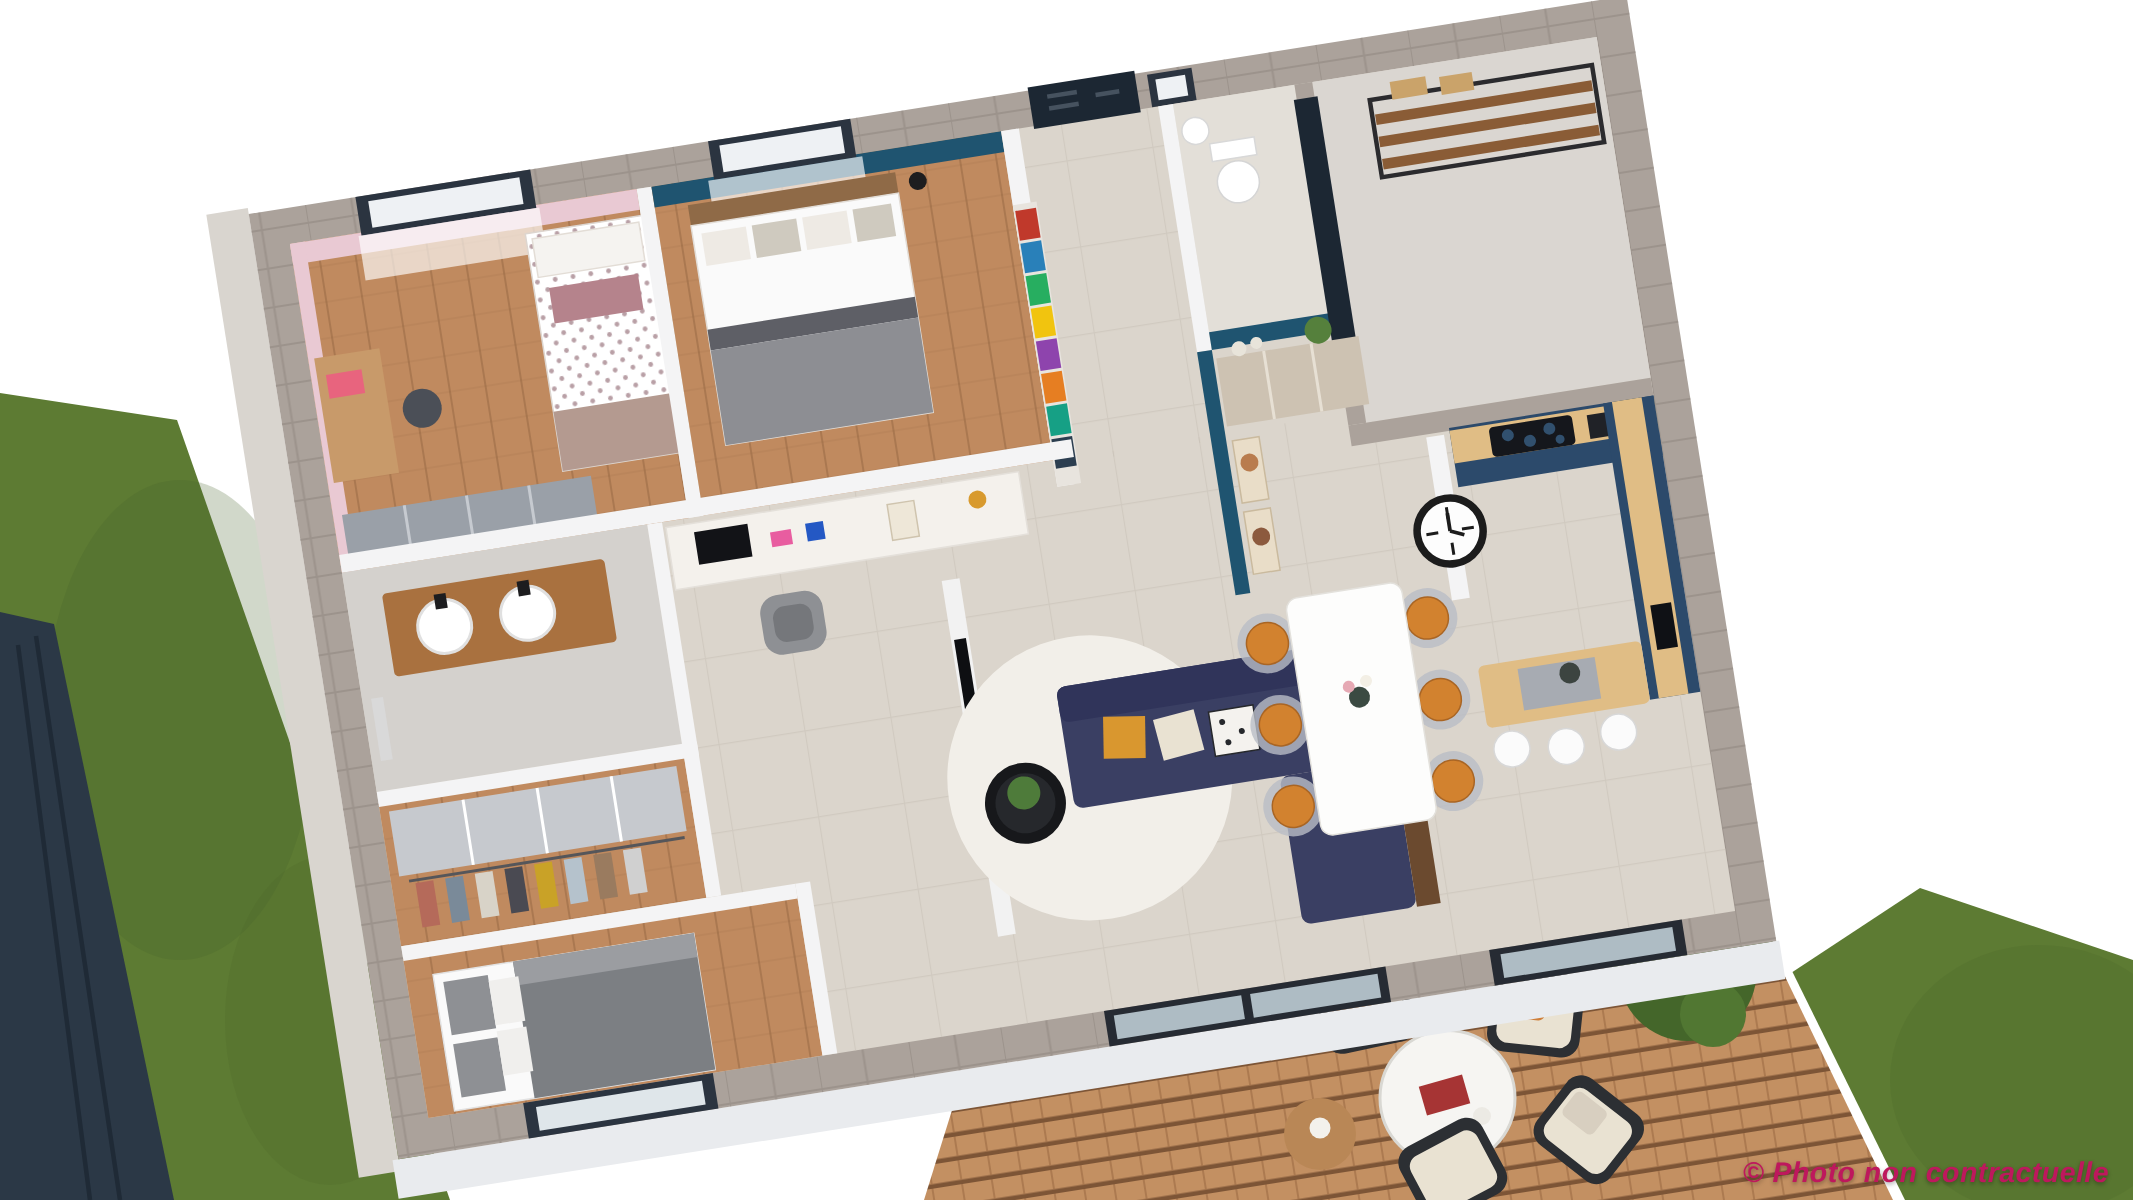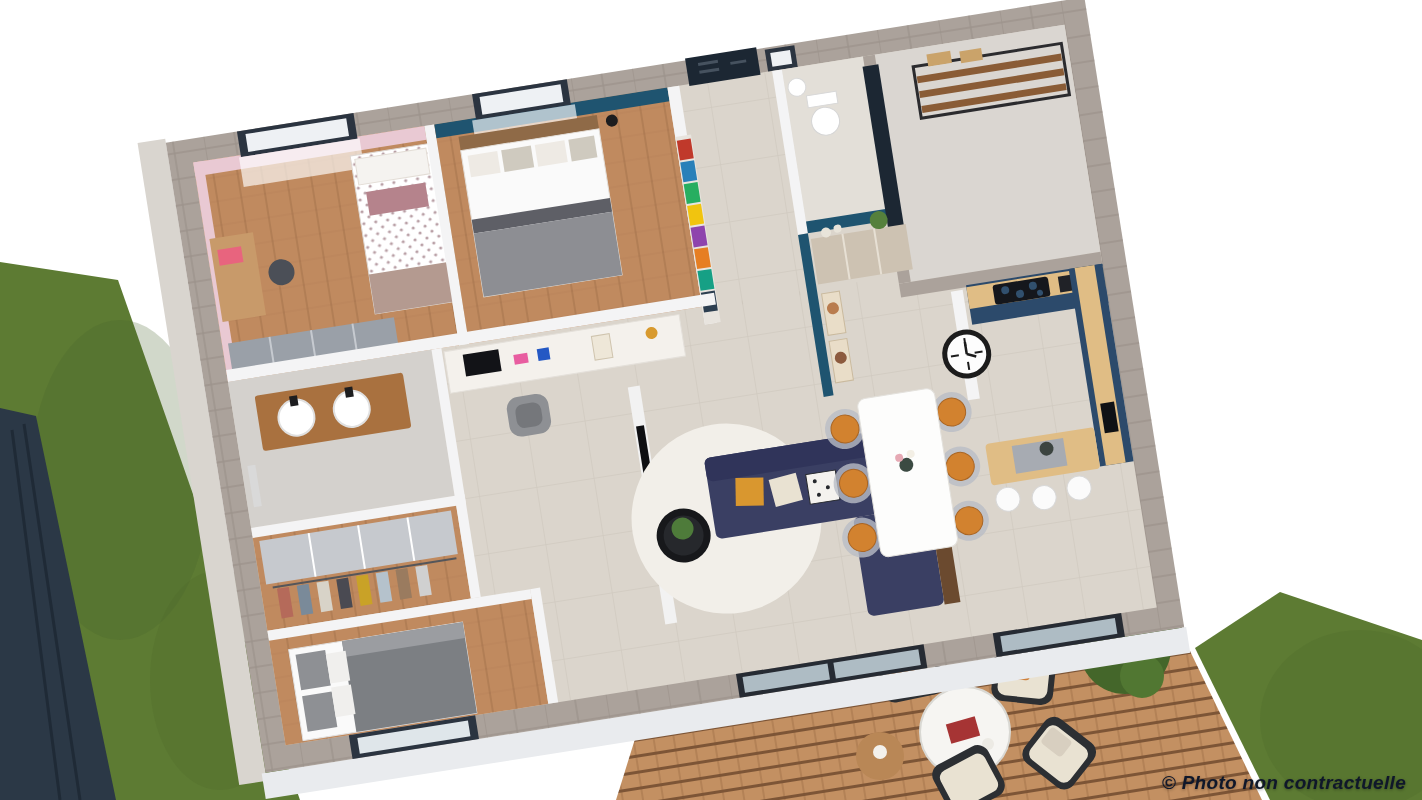--- a/index.html
+++ b/index.html
@@ -1,18 +1,18 @@
 <!DOCTYPE html>
 <html><head>
 <meta charset="utf-8">
 <style>
   html,body{margin:0;padding:0;background:#fff;}
   .stage{position:relative;width:1422px;height:800px;overflow:hidden;background:#ffffff;
          font-family:"Liberation Sans",sans-serif;}
-  .caption{position:absolute;right:16px;bottom:6px;color:#0f172a;font-style:italic;
+  .caption{position:absolute;right:16px;bottom:6px;color:#be185d;font-style:italic;
            font-weight:700;font-size:19px;letter-spacing:.3px;
            text-shadow:0 1px 3px rgba(0,0,0,.35);}
   svg{display:block}
 </style>
 </head>
 <body>
 
 <div class="stage">
 <svg width="1422" height="800" viewBox="0 0 1422 800">
   <defs>

